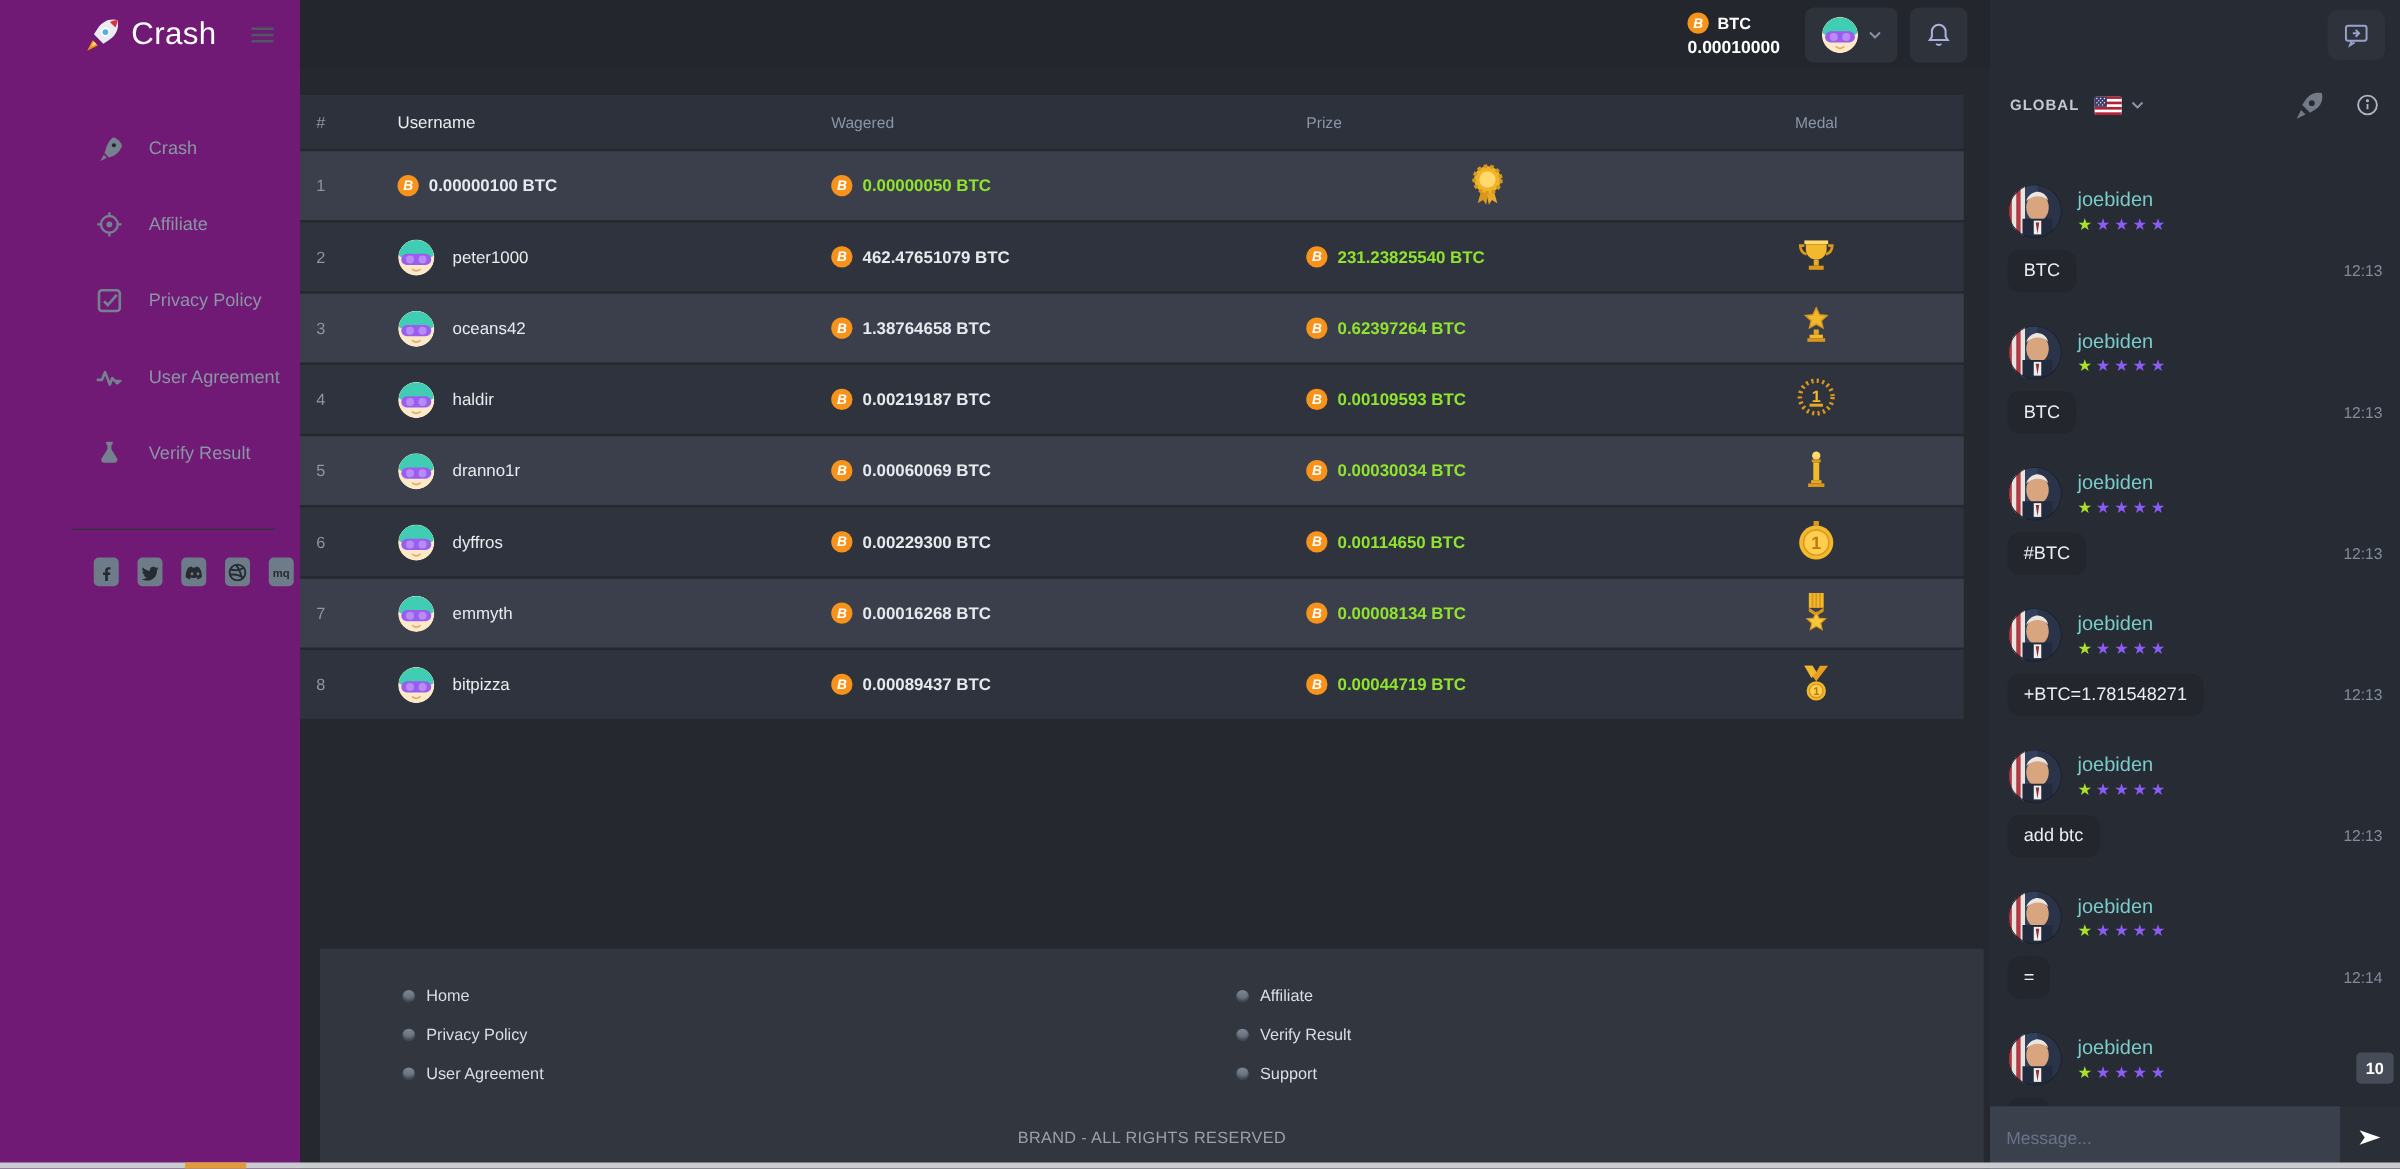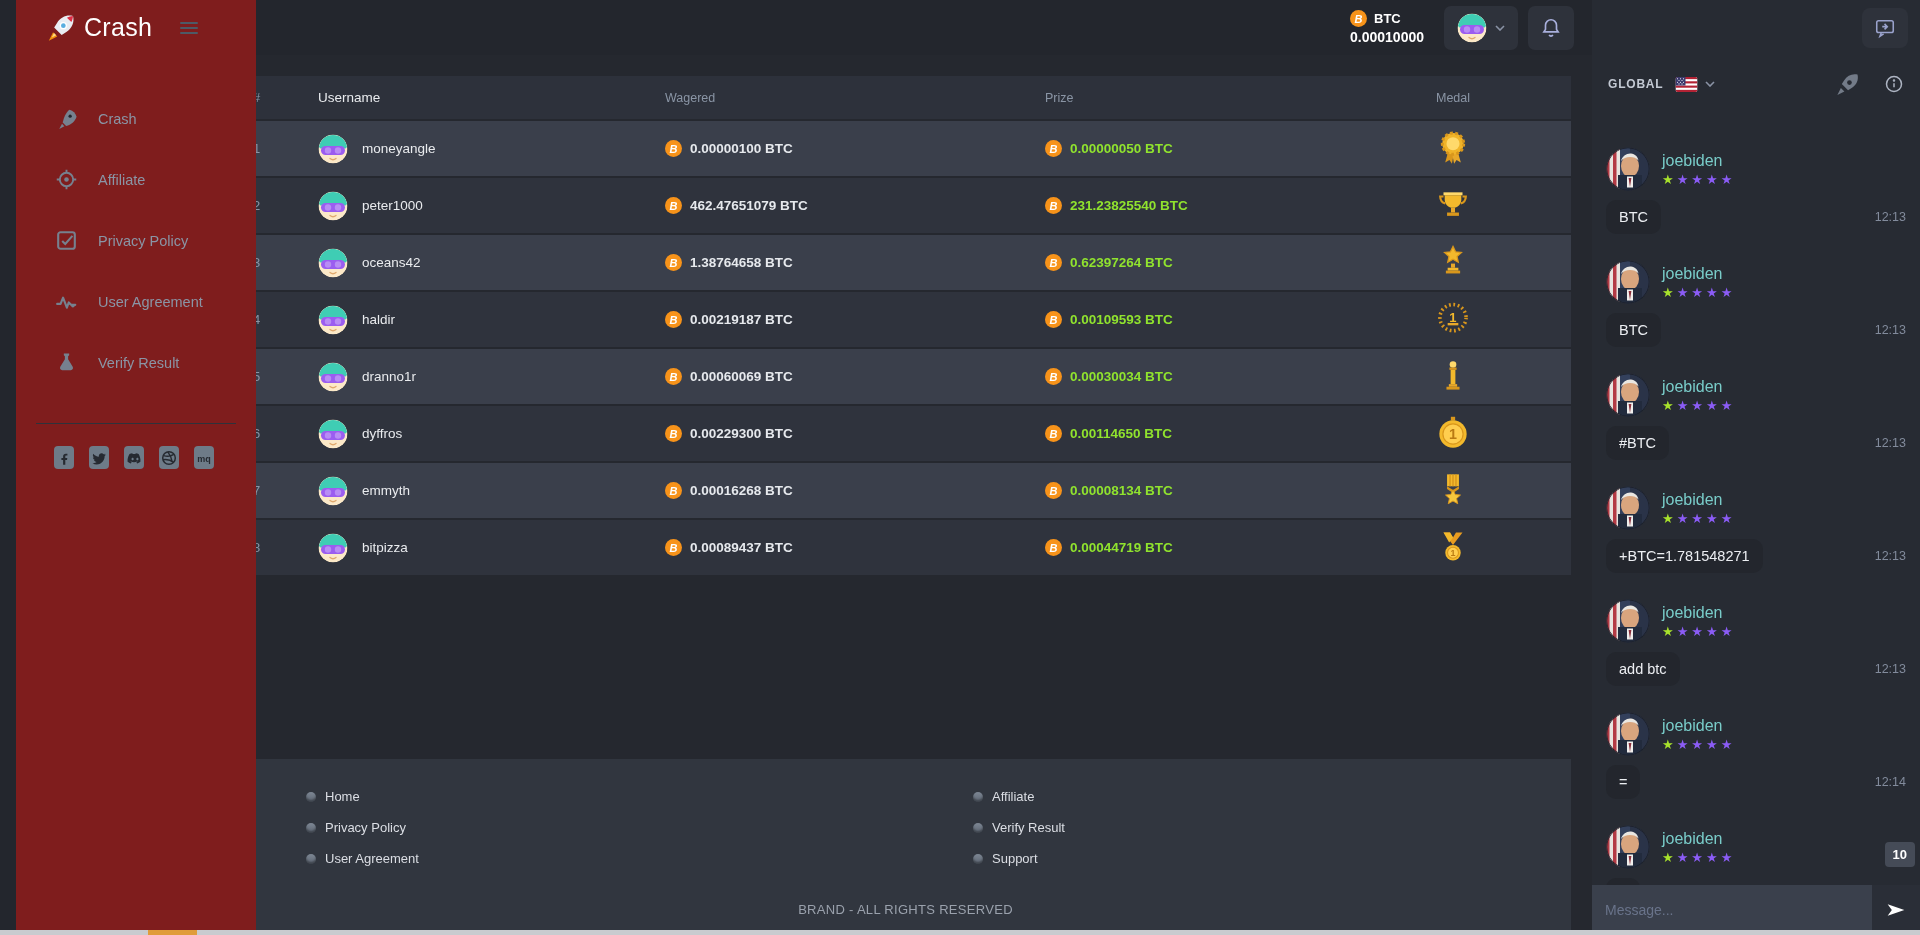--- a/index.html
+++ b/index.html
@@ -1,20 +1,20 @@
 <!DOCTYPE html>
 <html><head>
 <meta charset="utf-8">
 <style>
   * { margin:0; padding:0; box-sizing:border-box; }
   html,body { width:1920px; height:935px; overflow:hidden; }
   body { background:#23262d; font-family:"Liberation Sans",sans-serif; position:relative; color:#e9ebee; }
 
   
-  .sidebar { position:absolute; left:16px; top:0; width:240px; height:100%; background:#7f1d1d; z-index:2; }
+  .sidebar { position:absolute; left:0; top:0; width:240px; height:100%; background:#701a75; z-index:2;padding-left:37px; }
   .logo-row { display:flex; align-items:center; height:55px; padding-left:30px; }
   .logo-title { font-size:25px; color:#fff; margin-left:8px; letter-spacing:.3px; font-weight:400; }
   .hamburger { margin-left:28px; cursor:pointer; }
   .hamburger div { width:18px; height:2px; background:#4d5a66; margin:3px 0; border-radius:1px; }
   .side-nav { margin-top:33px; }
   .side-item { display:flex; align-items:center; height:61px; padding-left:38px; color:#8a95a5; cursor:pointer; position:relative; }
   .side-item .side-ico { width:24px; display:flex; justify-content:center; color:#76818f; }
   .side-item .side-label { margin-left:20px; font-size:14.5px; }
   .side-item.active { background:#e3394a; height:46px; margin:7px 0 8px 5px; width:203px; padding-left:33px; border-radius:10px 23px 23px 10px; color:#fff; }
   .side-item.active .side-ico { color:#fff; }
@@ -45,21 +45,21 @@
   .c-rank { padding-left:13px; color:#8a95a5; font-size:13px; }
   .c-user { display:flex; align-items:center; font-size:13.5px; color:#e9ebee; }
   .c-user .uname { margin-left:14px; }
   .lb-av { width:30px; height:30px; border-radius:50%; overflow:hidden; flex:none; }
   .c-amt { display:flex; align-items:center; gap:8px; font-size:13.5px; font-weight:bold; color:#e6e9ed; }
   .c-amt.prize { color:#90e32e; }
   .c-medal { display:flex; justify-content:center; }
   .th-medal { text-align:center; }
 
   
-  .footer { position:absolute; left:0; top:759px; width:1331px; bottom:0; background:#31363f; }
+  .footer { position:absolute; left:16px; top:759px; width:1331px; bottom:0; background:#31363f; }
   .f-col { position:absolute; top:22px; list-style:none; }
   .f-col.left { left:66px; }
   .f-col.right { left:733px; }
   .f-link { display:flex; align-items:center; height:31px; font-size:13px; color:#dbdee4; cursor:pointer; }
   .bullet { width:10px; height:10px; border-radius:50%; background:linear-gradient(#7d8794,#5d6673); box-shadow:inset 0 -2px 2px rgba(0,0,0,.35); margin-right:9px; flex:none; }
   .brand-line { position:absolute; bottom:18px; width:100%; text-align:center; font-size:13px; color:#9aa1ac; letter-spacing:.3px; }
 
   
   .chat { position:absolute; left:1592px; top:0; width:328px; height:100%; background:#272b33; }
   .chat-toggle { position:absolute; top:8px; right:12px; width:46px; height:40px; background:#2e323b; border-radius:8px; display:flex; align-items:center; justify-content:center; cursor:pointer; }
@@ -233,38 +233,20 @@
     <div class="t-head">
         <span class="c-rank">#</span>
         <span class="c-user">Username</span>
         <span class="">Wagered</span>
         <span class="">Prize</span>
         <span class="th-medal">Medal</span>
       </div>
     <div id="t-rows">
         <div class="t-row">
           <span class="c-rank">1</span>
-          <span class="c-user">
-            <span class="lb-av"><svg viewBox="0 0 30 30" width="30" height="30">
-                <defs>
-                  <clipPath id="lva">
-                    <circle cx="15" cy="15" r="14.5"></circle>
-                  </clipPath>
-                </defs>
-                <g clip-path="url(#lva)">
-                  <circle cx="15" cy="15" r="14.5" fill="#fce9c8"></circle>
-                  <path d="M1 13C2 5.5 8 1 15 1s13 4.5 14 12l-1.5 1.5h-25z" fill="#3fcdb4"></path>
-                  <rect x="3" y="12" width="24" height="9" rx="4.5" fill="#9b5df0"></rect>
-                  <circle cx="10" cy="16.5" r="3.2" fill="#b88cf5"></circle>
-                  <circle cx="20" cy="16.5" r="3.2" fill="#b88cf5"></circle>
-                  <path d="M12 24.5c1.8 1.5 4.2 1.5 6 0" fill="none" stroke="#e0a96e" stroke-width="1.3" stroke-linecap="round"></path>
-                </g>
-              </svg></span>
-            <span class="uname">moneyangle</span>
-          </span>
           <span class="c-amt">
             <span class="btc-ico">B</span>
             <span class="wag">0.00000100 BTC</span>
           </span>
           <span class="c-amt prize">
             <span class="btc-ico">B</span>
             <span class="prz">0.00000050 BTC</span>
           </span>
           <span class="c-medal">
             <svg viewBox="0 0 32 32" width="38" height="38">

